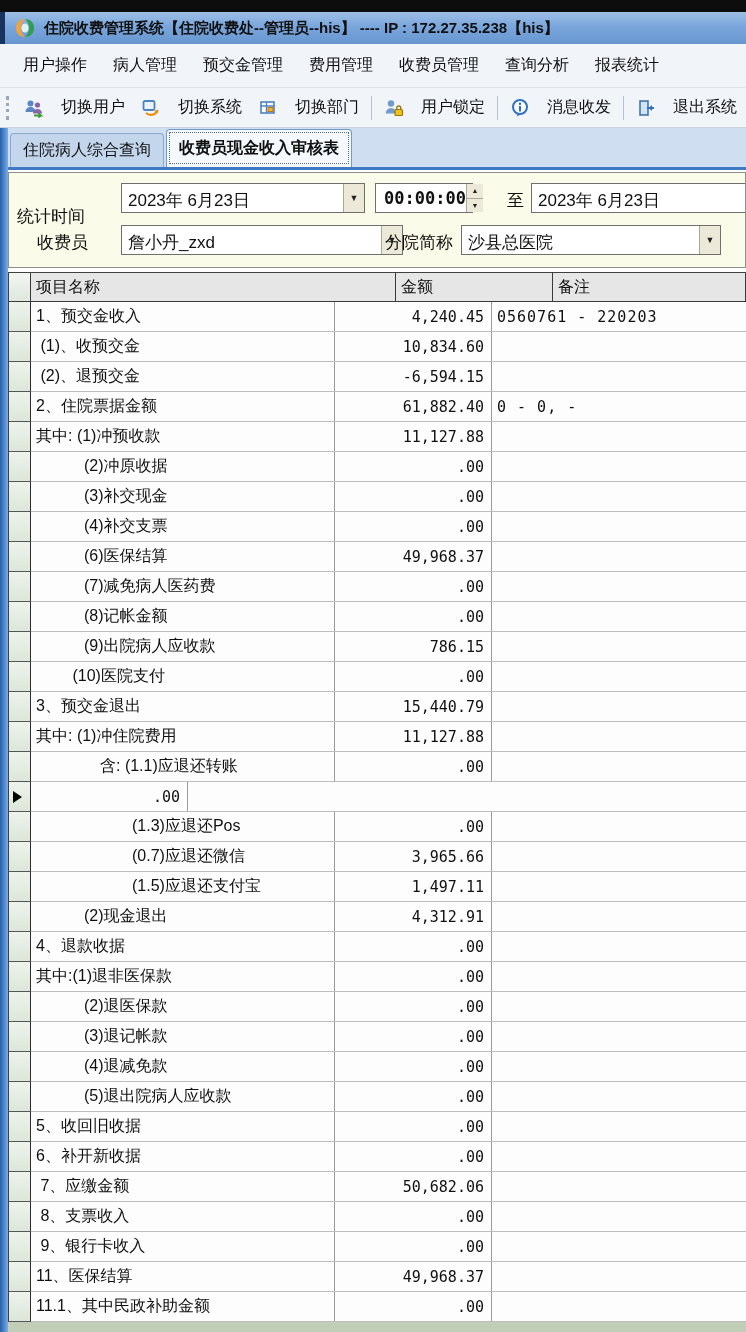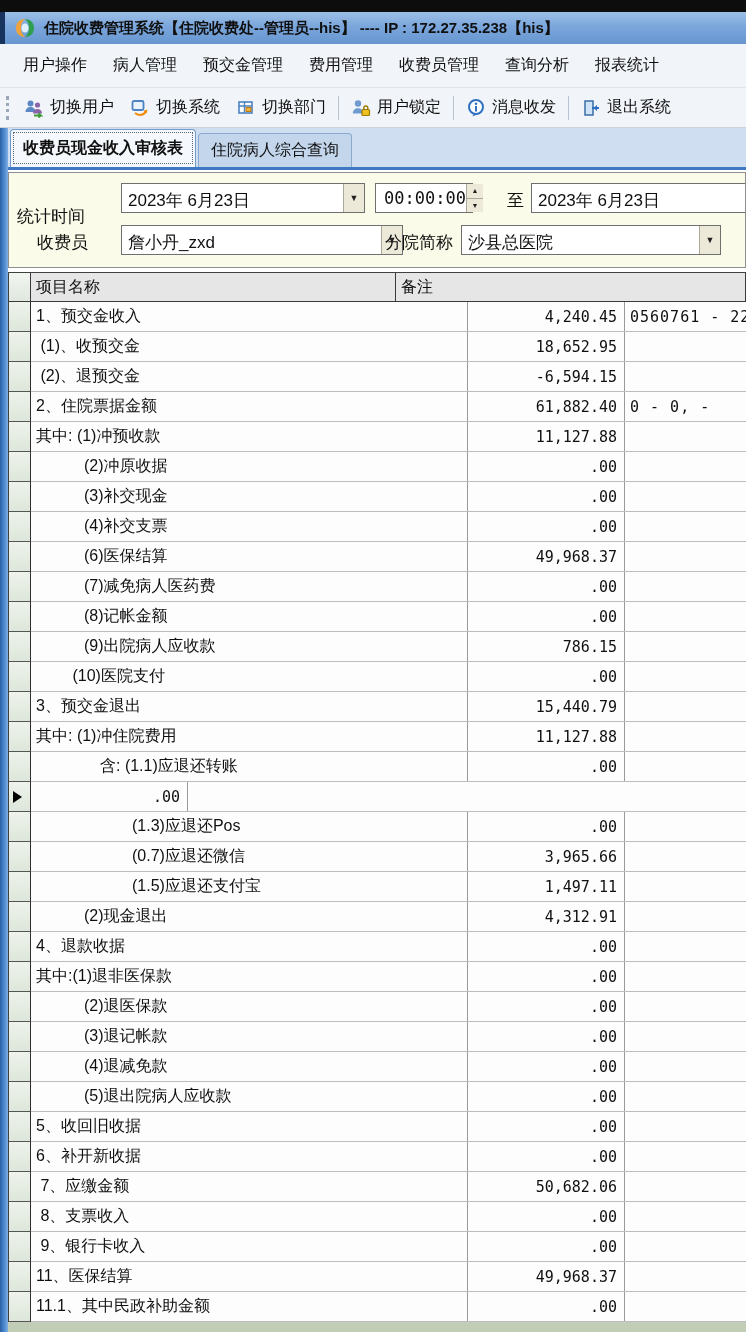--- a/index.html
+++ b/index.html
@@ -34,21 +34,21 @@
   }
   .menu-item { font-size:16px; color:#101010; padding:0 13px; white-space:nowrap; cursor:default; }
 
   
   .toolbar {
     position:absolute; left:0; top:88px; width:746px; height:40px;
     background:#f1f4f9; border-bottom:1px solid #ccd4de;
     display:flex; align-items:center; padding-left:4px; overflow:hidden;
   }
   .gripper { width:4px; height:24px; border-left:3px dotted #9aa7b8; margin:0 6px 0 2px; }
-  .tb-btn { display:flex; align-items:center; gap:6px; padding:4px 8px; white-space:nowrap; }
+  .tb-btn { display:flex; align-items:center; gap:17px; padding:4px 8px; white-space:nowrap; }
   .tb-btn span { font-size:16px; color:#101010; }
   .tb-btn svg { width:20px; height:20px; flex:0 0 auto; }
   .tb-sep { width:1px; height:24px; background:#b9c2cf; margin:0 4px; }
 
   
   .tabrow {
     position:absolute; left:8px; top:128px; width:738px; height:42px;
     background:#cfdff1; border-bottom:3px solid #3f78c3;
     display:flex; align-items:flex-end; padding-left:2px;
   }
@@ -74,21 +74,21 @@
   }
   .combo .val { flex:1; font-size:17px; padding-left:6px; white-space:nowrap; color:#101010; }
   .combo .arrow {
     width:21px; height:100%; background:#ece9d8; border-left:1px solid #aca899;
     display:flex; align-items:center; justify-content:center; font-size:9px; color:#222; flex:0 0 auto;
   }
   .timebox {
     position:absolute; height:30px; background:#fff; border:1px solid #6f6f6f;
     display:flex; align-items:stretch;
   }
-  .timebox .val { flex:1; font-family:"DejaVu Sans Mono", monospace; font-size:17px; padding:4px 0 14px 8px; color:#101010; }
+  .timebox .val { flex:1; font-family:"DejaVu Sans Mono", monospace; font-size:17px; padding:4px 0 14px 8px; color:#101010;font-weight:bold; }
   .spin { width:17px; display:flex; flex-direction:column; border-left:1px solid #aca899; flex:0 0 auto; }
   .spin div { flex:1; background:#ece9d8; font-size:7px; color:#222; display:flex; align-items:center; justify-content:center; border-bottom:1px solid #aca899; }
   .spin div:last-child { border-bottom:none; }
 
   
   .grid { position:absolute; left:8px; top:272px; width:738px; height:1050px; background:#fdfdfd;
           border-left:1px solid #404040; border-top:1px solid #404040; overflow:hidden; }
   .ghead { display:flex; height:29px; background:#e6e6e6; border-bottom:1px solid #3a3a3a; }
   .ghead .hc { font-size:16px; color:#101010; padding:4px 0 0 5px; border-right:1px solid #3a3a3a;
                white-space:nowrap; overflow:hidden; }
@@ -96,21 +96,21 @@
   .hc.c-name   { width:365px; }
   .hc.c-amount { width:157px; }
   .hc.c-note   { flex:1; }
   .trow { display:flex; height:30px; border-bottom:1px solid #bdbdbd; background:#fdfdfd; }
   .cell { overflow:hidden; white-space:pre; }
   .cell.marker { width:22px; background:linear-gradient(180deg,#eef3ec,#dde6da);
                  border-right:1px solid #2e2e2e; border-bottom:1px solid #555; margin-bottom:-1px;
                  display:flex; align-items:center; }
   .tri { width:0; height:0; border-left:9px solid #000; border-top:6px solid transparent;
          border-bottom:6px solid transparent; margin-left:4px; }
-  .cell.name { width:437px; font-size:16px; color:#101010; padding:4px 0 0 5px; border-right:1px solid #9a9a9a; }
+  .cell.name { width:304px; font-size:16px; color:#101010; padding:4px 0 0 5px; border-right:1px solid #9a9a9a; }
   .cell.amount { width:157px; font-family:"DejaVu Sans Mono", monospace; font-size:15px; color:#101010;
                  text-align:right; padding:6px 7px 0 0; border-right:1px solid #9a9a9a; }
   .cell.note { flex:1; font-family:"DejaVu Sans Mono", monospace; font-size:15px; color:#101010;
                padding:6px 0 0 5px; letter-spacing:1px; }
 </style>
 </head>
 <body>
 
 <div class="screen">
 
@@ -189,22 +189,22 @@
         <svg viewBox="0 0 20 20" xmlns="http://www.w3.org/2000/svg">
     <path d="M4 3h8v14H4z" fill="#cfe4f7" stroke="#3a6ea5" stroke-width="1.5"></path>
     <path d="M18 10h-7" stroke="#2f6fc1" stroke-width="2"></path>
     <path d="M12.5 10l3.5-3v6z" fill="#2f6fc1"></path>
   </svg>
         <span>退出系统</span>
       </div>
     </div>
 
   <div class="tabrow">
+      <div class="tab">住院病人综合查询</div>
       <div class="tab active">收费员现金收入审核表</div>
-      <div class="tab">住院病人综合查询</div>
     </div>
 
   <div class="formpanel">
     <span class="flabel" style="left:8px; top:32px;">统计时间</span>
     <div class="combo" style="left:112px; top:10px; width:244px;">
       <span class="val">2023年 6月23日</span>
       <span class="arrow">▼</span>
     </div>
     <div class="timebox" style="left:366px; top:10px; width:98px;">
       <span class="val">00:00:00</span>
@@ -226,33 +226,34 @@
     <div class="combo" style="left:452px; top:52px; width:260px;">
       <span class="val">沙县总医院</span>
       <span class="arrow">▼</span>
     </div>
   </div>
 
   <div class="grid">
     <div class="ghead">
       <div class="hc c-marker"></div>
       <div class="hc c-name">项目名称</div>
+      <div class="hc c-amount">金额</div>
       <div class="hc c-note">备注</div>
     </div>
     <div>
         <div class="trow">
           <div class="cell marker"></div>
           <div class="cell name">1、预交金收入</div>
           <div class="cell amount">4,240.45</div>
           <div class="cell note">0560761 - 220203</div>
         </div>
         <div class="trow">
           <div class="cell marker"></div>
           <div class="cell name"> (1)、收预交金</div>
-          <div class="cell amount">18,652.95</div>
+          <div class="cell amount">10,834.60</div>
           <div class="cell note"></div>
         </div>
         <div class="trow">
           <div class="cell marker"></div>
           <div class="cell name"> (2)、退预交金</div>
           <div class="cell amount">-6,594.15</div>
           <div class="cell note"></div>
         </div>
         <div class="trow">
           <div class="cell marker"></div>

